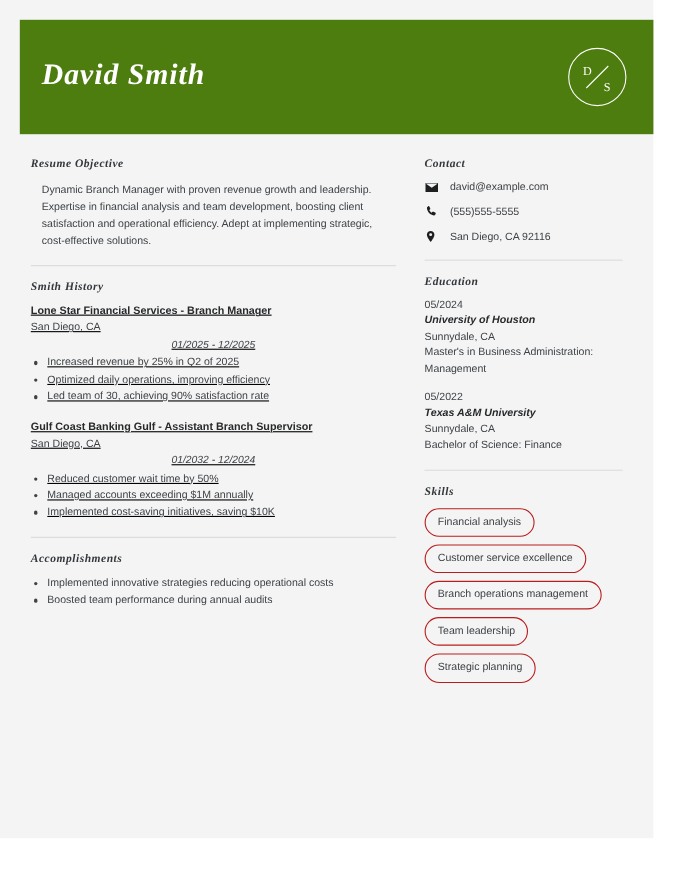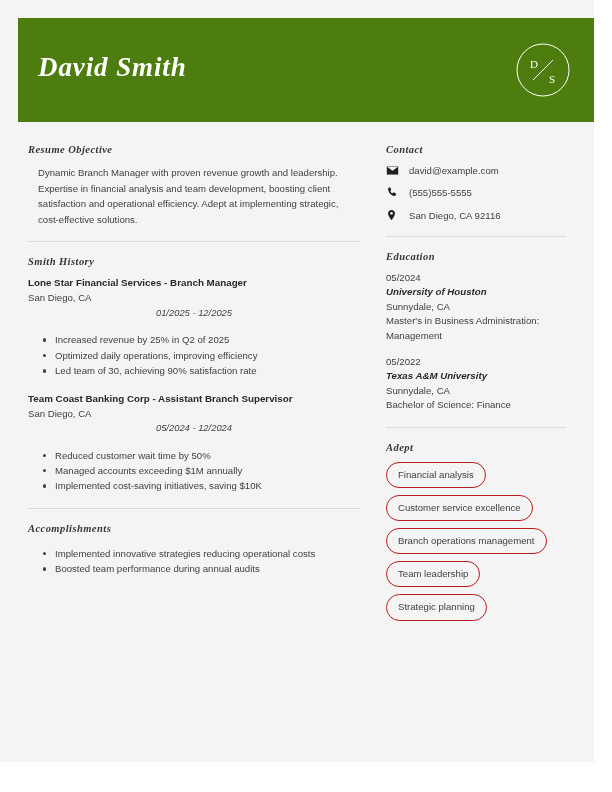--- a/index.html
+++ b/index.html
@@ -94,21 +94,21 @@
   .divider.r { background: #dcdcdc; }
 
   .para {
     font-size: 9.6px;
     line-height: 15.6px;
     color: #3e4246;
     margin: 10px;
   }
 
   
-  .job { margin-bottom: 13px; }
+  .job { margin-bottom: 13px; text-decoration: underline; }
   .job:last-child { margin-bottom: 0; }
   .job-head {
     font-size: 9.8px;
     font-weight: bold;
     color: #27292b;
     line-height: 14px;
     margin-bottom: 1px;
   }
   .job-loc {
     font-size: 9.6px;
@@ -118,21 +118,21 @@
   .job-dates {
     font-size: 9.4px;
     font-style: italic;
     color: #3e4246;
     line-height: 14.5px;
     margin-bottom: 2px;
     text-align: center;
   }
   ul.bullets {
     list-style: none;
-    margin: 12px;
+    margin: 0;
     padding: 0;
   }
   ul.bullets li {
     position: relative;
     font-size: 9.6px;
     line-height: 15.4px;
     color: #3e4246;
     padding-left: 15px;
   }
   ul.bullets li::before {
@@ -245,23 +245,23 @@
               <div class="job-head">Lone Star Financial Services - Branch Manager</div>
               <div class="job-loc">San Diego, CA</div>
               <div class="job-dates">01/2025 - 12/2025</div>
               <ul class="bullets">
                 <li>Increased revenue by 25% in Q2 of 2025</li>
                 <li>Optimized daily operations, improving efficiency</li>
                 <li>Led team of 30, achieving 90% satisfaction rate</li>
               </ul>
             </div>
             <div class="job">
-              <div class="job-head">Team Coast Banking Corp - Assistant Branch Supervisor</div>
+              <div class="job-head">Gulf Coast Banking Gulf - Assistant Branch Supervisor</div>
               <div class="job-loc">San Diego, CA</div>
-              <div class="job-dates">05/2024 - 12/2024</div>
+              <div class="job-dates">01/2032 - 12/2024</div>
               <ul class="bullets">
                 <li>Reduced customer wait time by 50%</li>
                 <li>Managed accounts exceeding $1M annually</li>
                 <li>Implemented cost-saving initiatives, saving $10K</li>
               </ul>
             </div>
           </div>
       </div>
 
       <div class="divider"></div>
@@ -326,21 +326,21 @@
               <div class="edu-school">Texas A&amp;M University</div>
               <div class="edu-loc">Sunnydale, CA</div>
               <div class="edu-degree">Bachelor of Science: Finance</div>
             </div>
           </div>
       </div>
 
       <div class="divider r"></div>
 
       <div>
-        <div class="sec-title">Adept</div>
+        <div class="sec-title">Skills</div>
         <div class="skills" id="skills-list">
             <div class="pill-wrap"><span class="pill auto">Financial analysis</span></div>
             <div class="pill-wrap"><span class="pill auto">Customer service excellence</span></div>
             <div class="pill-wrap"><span class="pill auto">Branch operations management</span></div>
             <div class="pill-wrap"><span class="pill auto">Team leadership</span></div>
             <div class="pill-wrap"><span class="pill auto">Strategic planning</span></div>
           </div>
       </div>
 
     </div>

